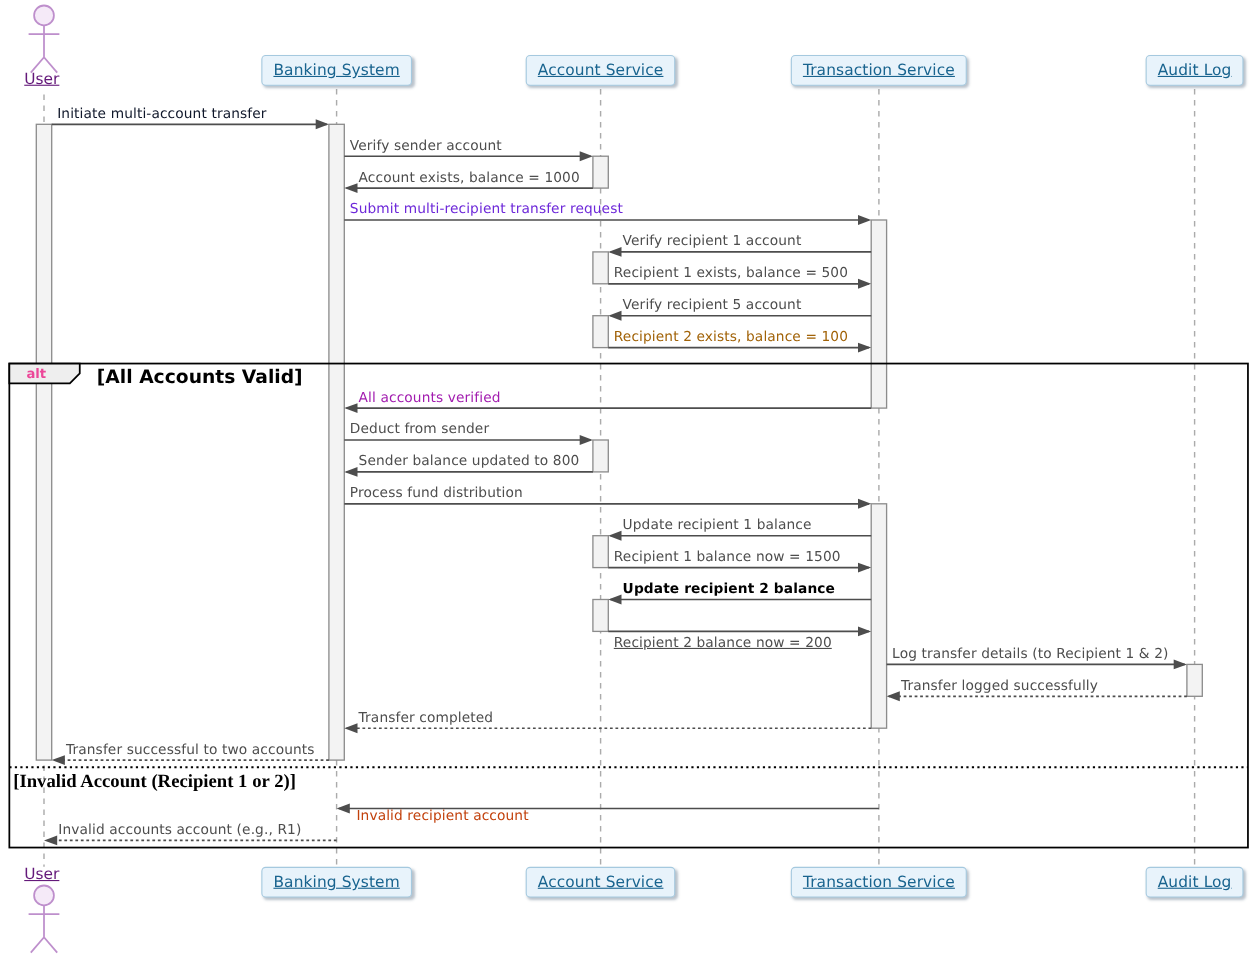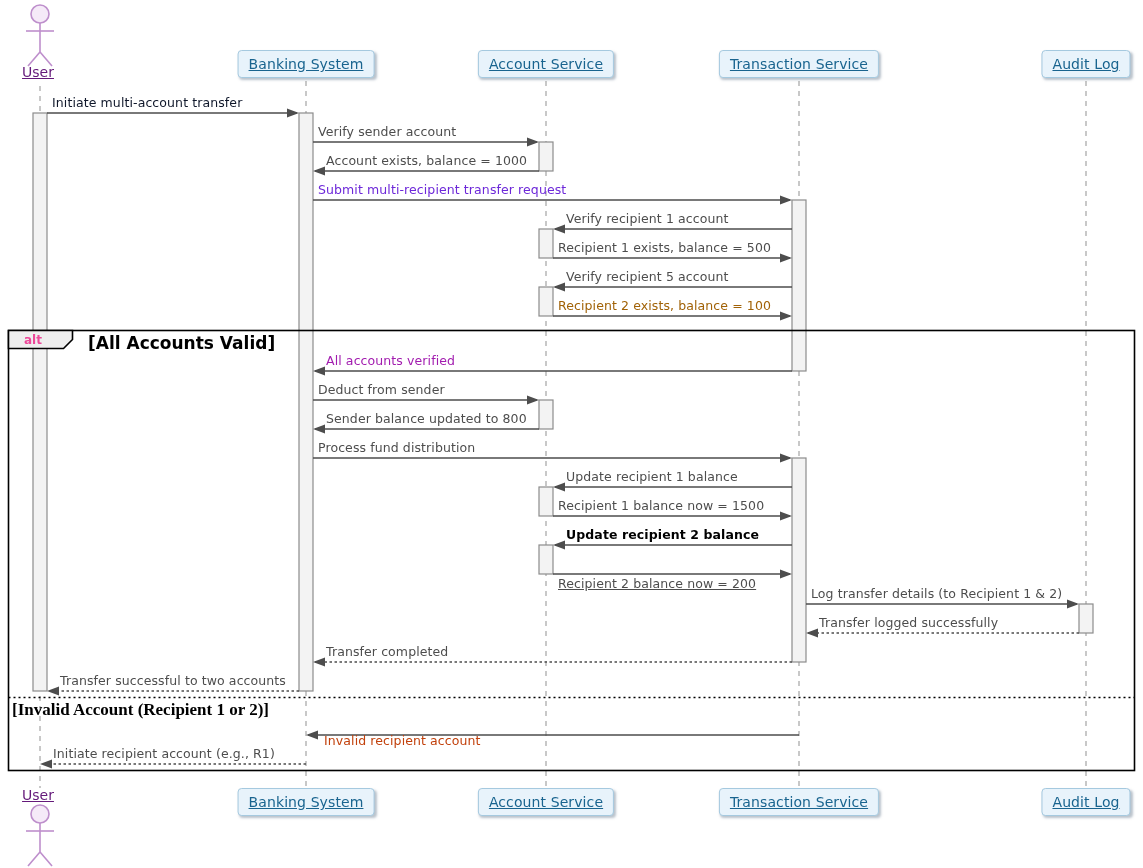--- a/index.html
+++ b/index.html
@@ -128,21 +128,21 @@
       <div class="msg" style="left: 318px; top: 440px; color: rgb(77, 77, 77);">Process fund distribution</div>
       <div class="msg" style="left: 566px; top: 469px; color: rgb(77, 77, 77);">Update recipient 1 balance</div>
       <div class="msg" style="left: 558px; top: 498px; color: rgb(77, 77, 77);">Recipient 1 balance now = 1500</div>
       <div class="msg" style="left: 566px; top: 527px; color: #000000; font-weight: bold;">Update recipient 2 balance</div>
       <div class="msg" style="left: 558px; top: 576px; color: rgb(77, 77, 77); text-decoration: underline;">Recipient 2 balance now = 200</div>
       <div class="msg" style="left: 811px; top: 586px; color: rgb(77, 77, 77);">Log transfer details (to Recipient 1 &amp; 2)</div>
       <div class="msg" style="left: 819px; top: 615px; color: rgb(77, 77, 77);">Transfer logged successfully</div>
       <div class="msg" style="left: 326px; top: 644px; color: rgb(77, 77, 77);">Transfer completed</div>
       <div class="msg" style="left: 60px; top: 673px; color: rgb(77, 77, 77);">Transfer successful to two accounts</div>
       <div class="msg" style="left: 324px; top: 717px; color: #c2410c; margin-top: 16px;">Invalid recipient account</div>
-      <div class="msg" style="left: 53px; top: 746px; color: rgb(77, 77, 77);">Initiate recipient account (e.g., R1)</div>
+      <div class="msg" style="left: 53px; top: 746px; color: rgb(77, 77, 77);">Invalid accounts account (e.g., R1)</div>
       <div class="frame-op" style="left: 24px; top: 333px;">alt</div>
       <div class="frame-cond" style="left: 88px; top: 333px;">[All Accounts Valid]</div>
       <div class="frame-cond" style="left: 12px; top: 700px; font-family: Liberation Serif, serif;">[Invalid Account (Recipient 1 or 2)]</div>
       <div class="pbox" style="left: 306px; top: 50px; background: rgb(232, 243, 251); border: 1px solid rgb(165, 201, 223); color: rgb(25, 100, 143);">Banking System</div>
       <div class="pbox" style="left: 306px; top: 788px; background: rgb(232, 243, 251); border: 1px solid rgb(165, 201, 223); color: rgb(25, 100, 143);">Banking System</div>
       <div class="pbox" style="left: 546px; top: 50px; background: rgb(232, 243, 251); border: 1px solid rgb(165, 201, 223); color: rgb(25, 100, 143);">Account Service</div>
       <div class="pbox" style="left: 546px; top: 788px; background: rgb(232, 243, 251); border: 1px solid rgb(165, 201, 223); color: rgb(25, 100, 143);">Account Service</div>
       <div class="pbox" style="left: 799px; top: 50px; background: rgb(232, 243, 251); border: 1px solid rgb(165, 201, 223); color: rgb(25, 100, 143);">Transaction Service</div>
       <div class="pbox" style="left: 799px; top: 788px; background: rgb(232, 243, 251); border: 1px solid rgb(165, 201, 223); color: rgb(25, 100, 143);">Transaction Service</div>
       <div class="pbox" style="left: 1086px; top: 50px; background: rgb(232, 243, 251); border: 1px solid rgb(165, 201, 223); color: rgb(25, 100, 143);">Audit Log</div>

